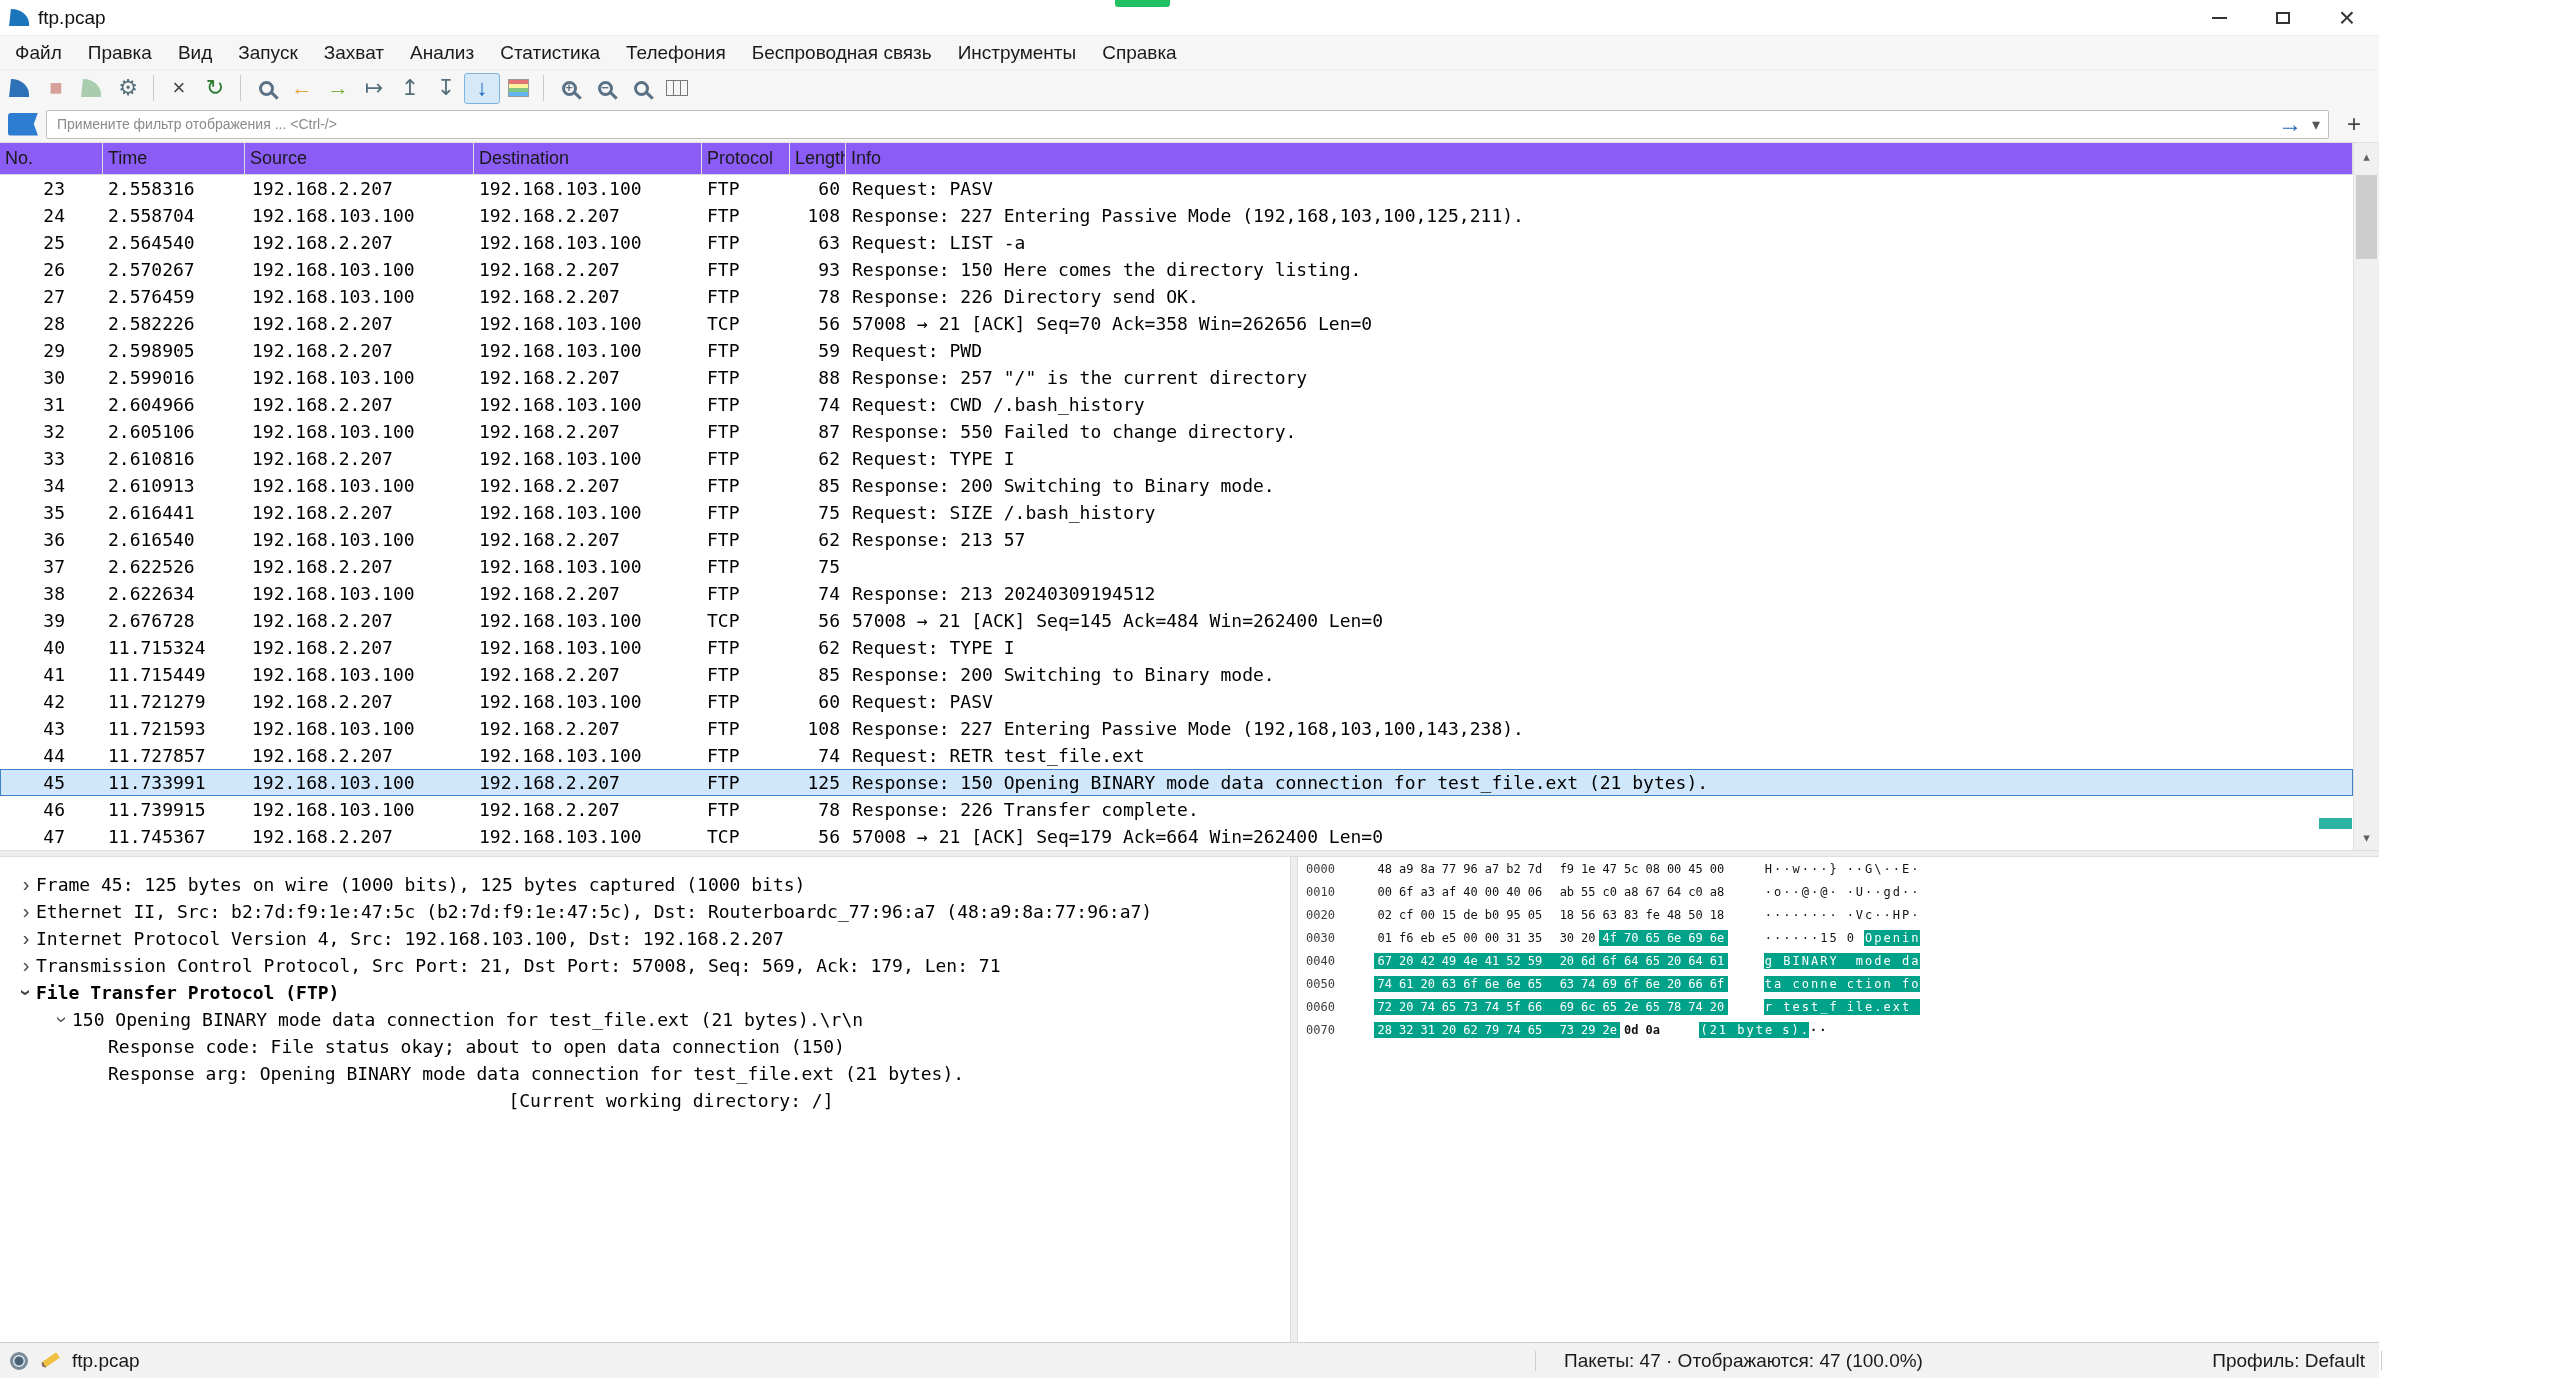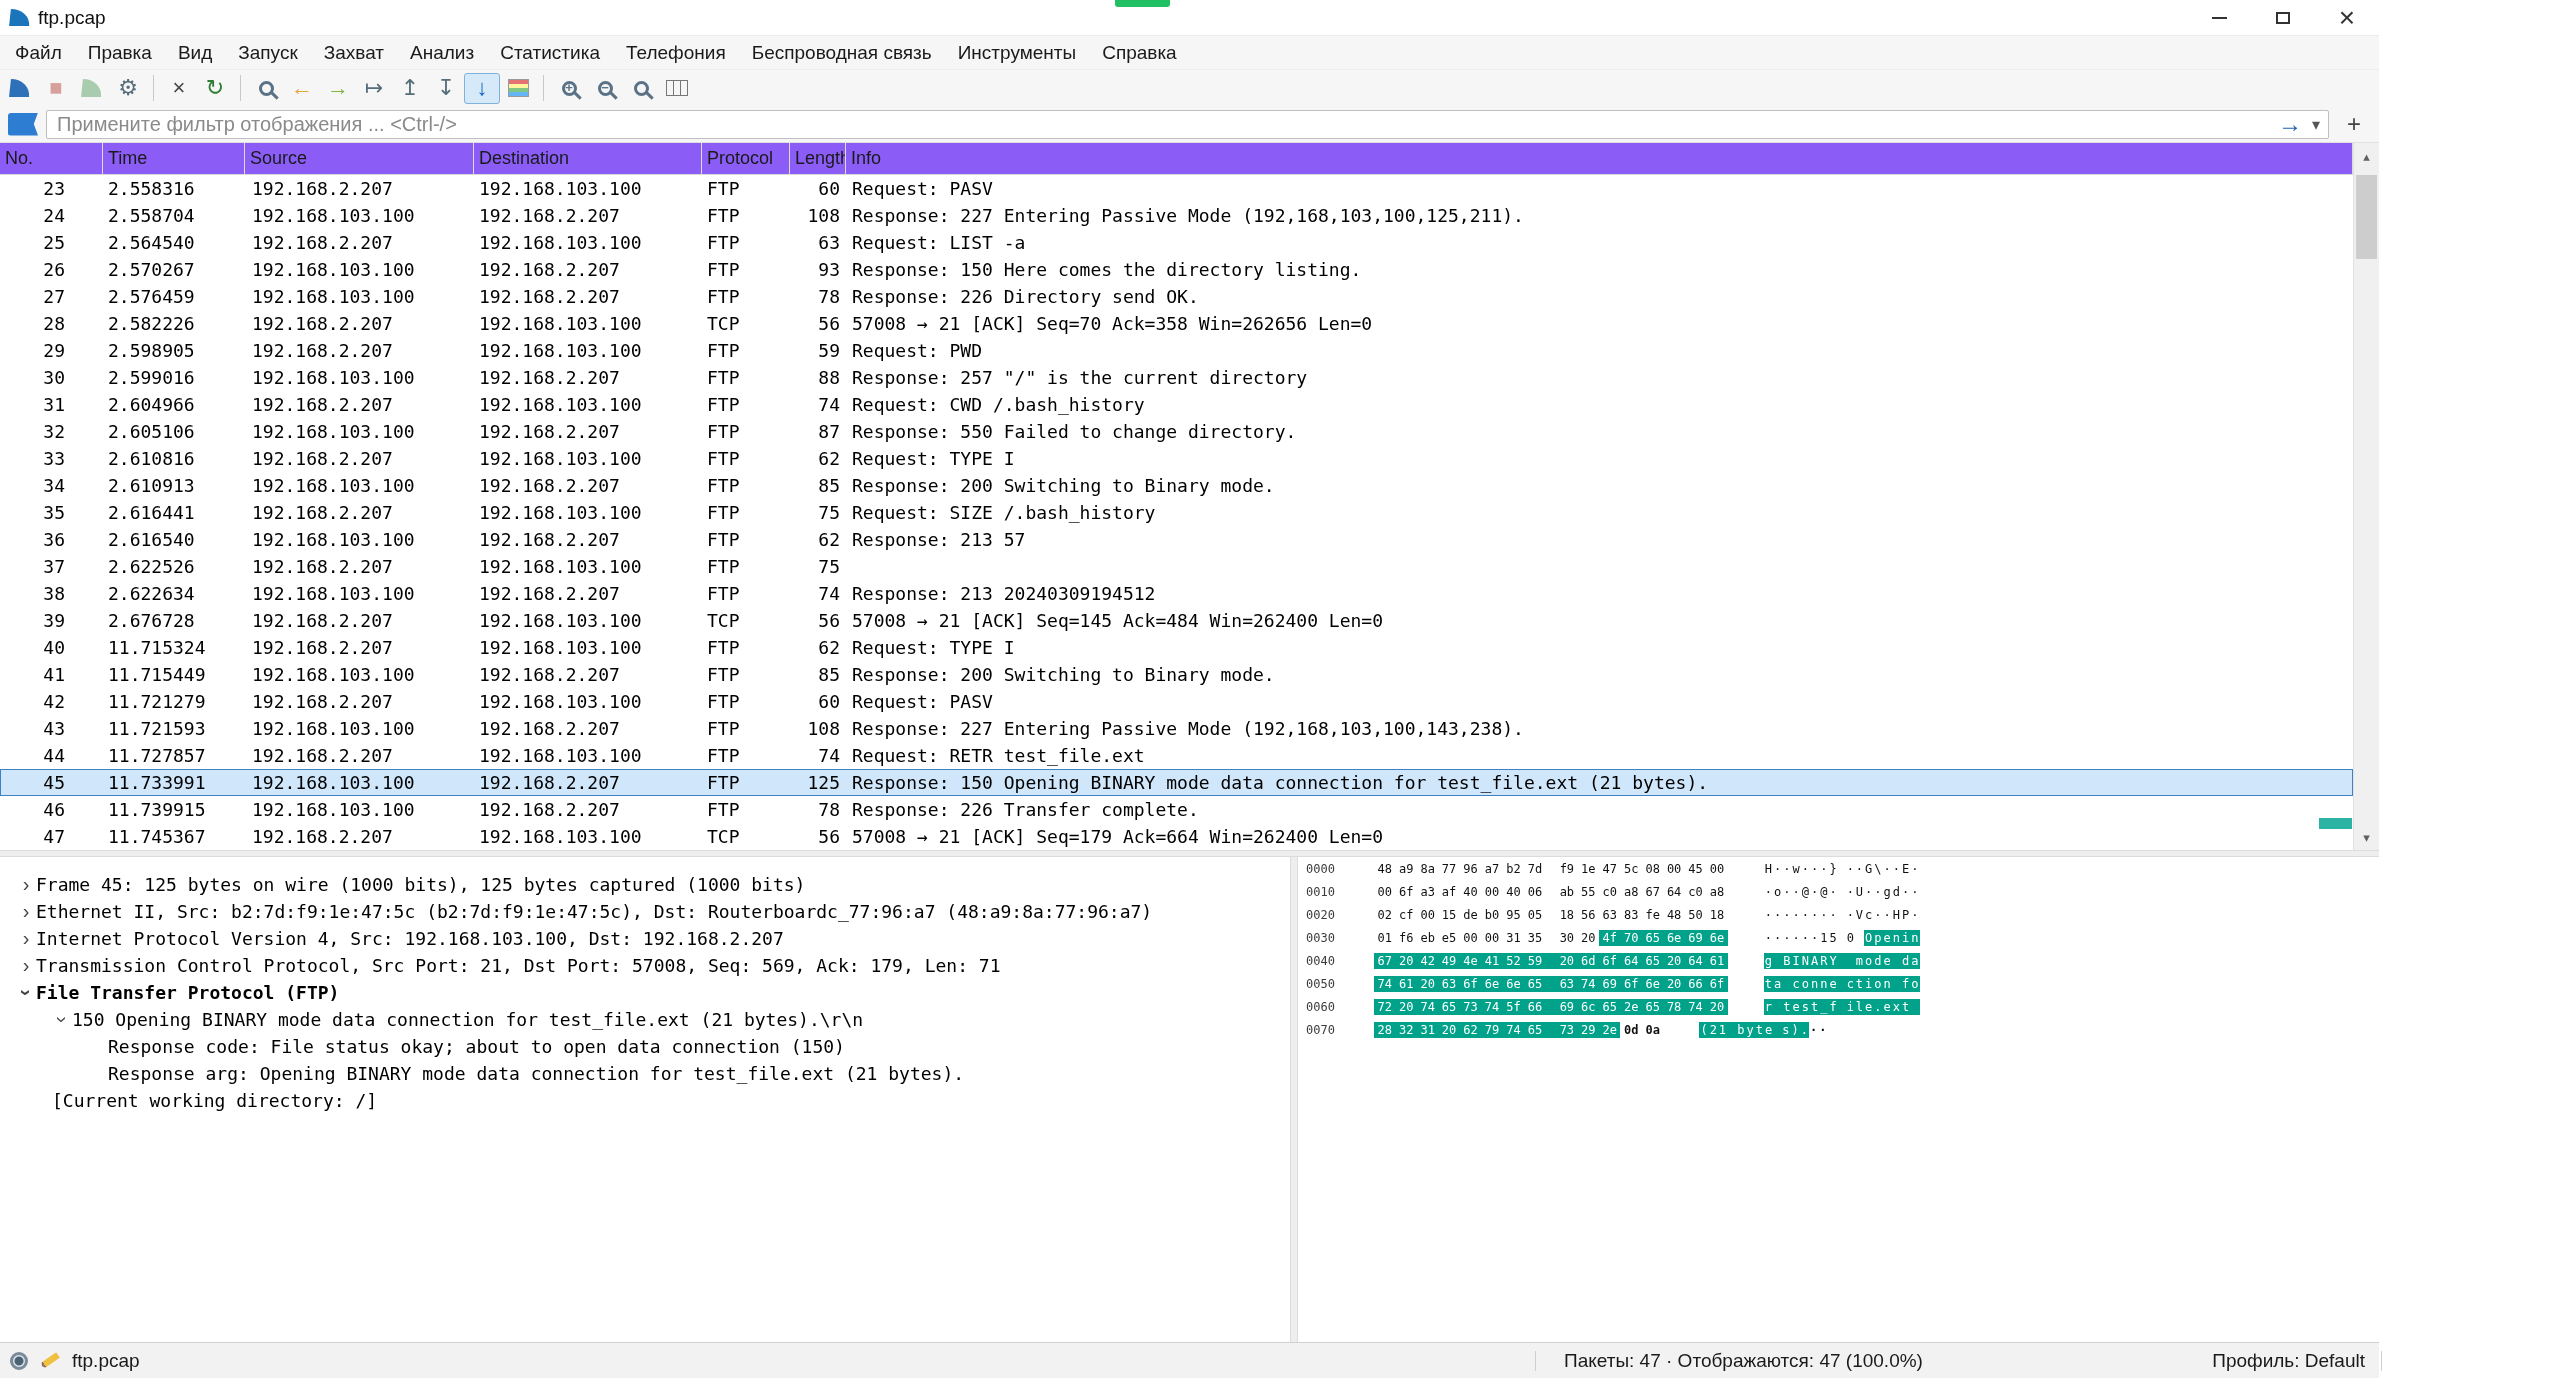--- a/index.html
+++ b/index.html
@@ -47,21 +47,21 @@
   .colsym { width:22px; height:16px; border:1px solid #777;
             background:repeating-linear-gradient(90deg, transparent 0 6px, #777 6px 7px); }
 
   
   .filterbar { height:37px; background:#f6f6f6; display:flex; align-items:center; gap:8px;
                padding:0 8px; border-bottom:1px solid #e0e0e0; }
   .bookmark { width:30px; height:23px; background:#2d7dd2; border-radius:3px 0 0 3px;
               clip-path:polygon(0 0,100% 0,86% 50%,100% 100%,0 100%); flex:none; }
   .filter-field { flex:1; height:29px; background:#fff; border:1px solid #bfbfbf; border-radius:2px;
                   display:flex; align-items:center; }
-  .filter-input { flex:1; border:none; outline:none; height:100%; font-size:20px; padding:0 10px;
+  .filter-input { flex:1; border:none; outline:none; height:100%; font-size:14px; padding:0 10px;
                   font-family:"Liberation Sans", sans-serif; color:#7f1d1d; background:transparent; }
   .filter-input::placeholder { color:#8a8a8a; }
   .apply-arrow { font-size:24px; color:#1e63b0; font-weight:bold; padding:0 8px; line-height:1; }
   .filter-chevron { font-size:16px; color:#555; padding:0 8px 0 2px; }
   .plus-btn { font-size:24px; color:#444; padding:0 10px; }
 
   
   .list-area { position:relative; background:#fff; }
   .pkt-grid { display:grid; grid-template-columns:103px 142px 229px 228px 88px 56px minmax(0,1fr); }
   .pkt-header { height:32px; background:#8b5cf6; border-bottom:1px solid #d9d9d9; margin-right:26px; }
@@ -514,21 +514,21 @@
             <span class="det-text">150 Opening BINARY mode data connection for test_file.ext (21 bytes).\r\n</span>
           </div>
           <div class="det-row" style="padding-left: 88px;">
             <span class="chev"></span>
             <span class="det-text">Response code: File status okay; about to open data connection (150)</span>
           </div>
           <div class="det-row" style="padding-left: 88px;">
             <span class="chev"></span>
             <span class="det-text">Response arg: Opening BINARY mode data connection for test_file.ext (21 bytes).</span>
           </div>
-          <div class="det-row" style="padding-left: 32px;">
+          <div class="det-row" style="padding-left: 32px; justify-content: center;">
             <span class="chev"></span>
             <span class="det-text">[Current working directory: /]</span>
           </div>
         </div>
     </div>
     <div class="vsplit"></div>
     <div class="hex-pane">
       <div>
           <div class="hex-row"><span class="hex-off">0000</span><span class="hex-bytes"><span class="hex-b">48</span><span class="hex-b">a9</span><span class="hex-b">8a</span><span class="hex-b">77</span><span class="hex-b">96</span><span class="hex-b">a7</span><span class="hex-b">b2</span><span class="hex-b half">7d</span><span class="hex-b">f9</span><span class="hex-b">1e</span><span class="hex-b">47</span><span class="hex-b">5c</span><span class="hex-b">08</span><span class="hex-b">00</span><span class="hex-b">45</span><span class="hex-b">00</span></span><span class="hex-ascii"><span class="hex-a">H</span><span class="hex-a">·</span><span class="hex-a">·</span><span class="hex-a">w</span><span class="hex-a">·</span><span class="hex-a">·</span><span class="hex-a">·</span><span class="hex-a half">}</span><span class="hex-a">·</span><span class="hex-a">·</span><span class="hex-a">G</span><span class="hex-a">\</span><span class="hex-a">·</span><span class="hex-a">·</span><span class="hex-a">E</span><span class="hex-a">·</span></span></div>
           <div class="hex-row"><span class="hex-off">0010</span><span class="hex-bytes"><span class="hex-b">00</span><span class="hex-b">6f</span><span class="hex-b">a3</span><span class="hex-b">af</span><span class="hex-b">40</span><span class="hex-b">00</span><span class="hex-b">40</span><span class="hex-b half">06</span><span class="hex-b">ab</span><span class="hex-b">55</span><span class="hex-b">c0</span><span class="hex-b">a8</span><span class="hex-b">67</span><span class="hex-b">64</span><span class="hex-b">c0</span><span class="hex-b">a8</span></span><span class="hex-ascii"><span class="hex-a">·</span><span class="hex-a">o</span><span class="hex-a">·</span><span class="hex-a">·</span><span class="hex-a">@</span><span class="hex-a">·</span><span class="hex-a">@</span><span class="hex-a half">·</span><span class="hex-a">·</span><span class="hex-a">U</span><span class="hex-a">·</span><span class="hex-a">·</span><span class="hex-a">g</span><span class="hex-a">d</span><span class="hex-a">·</span><span class="hex-a">·</span></span></div>

